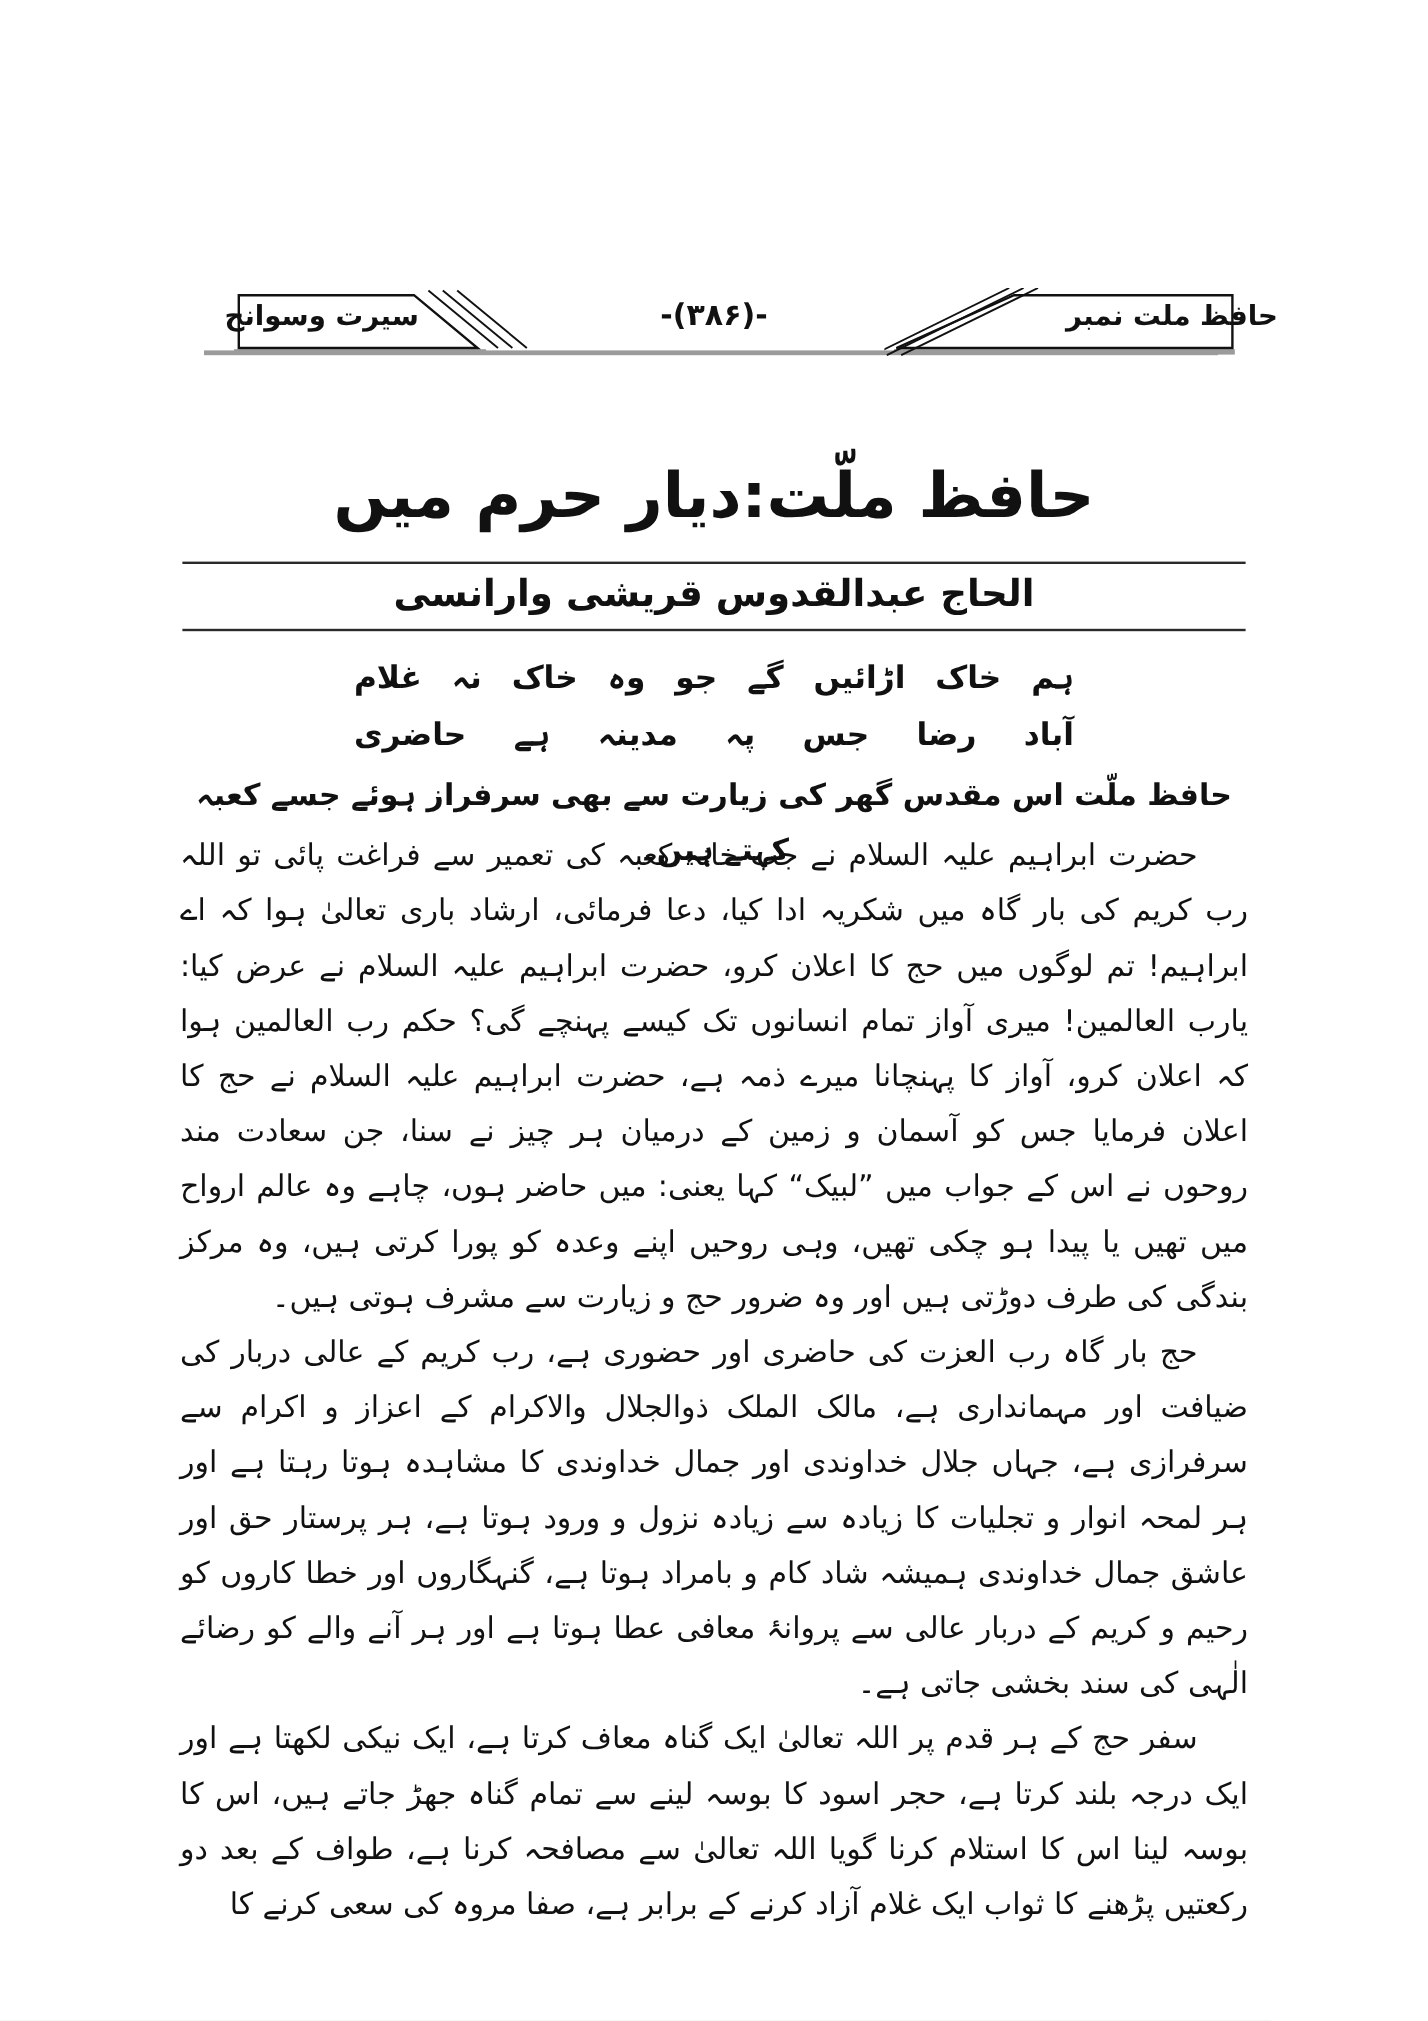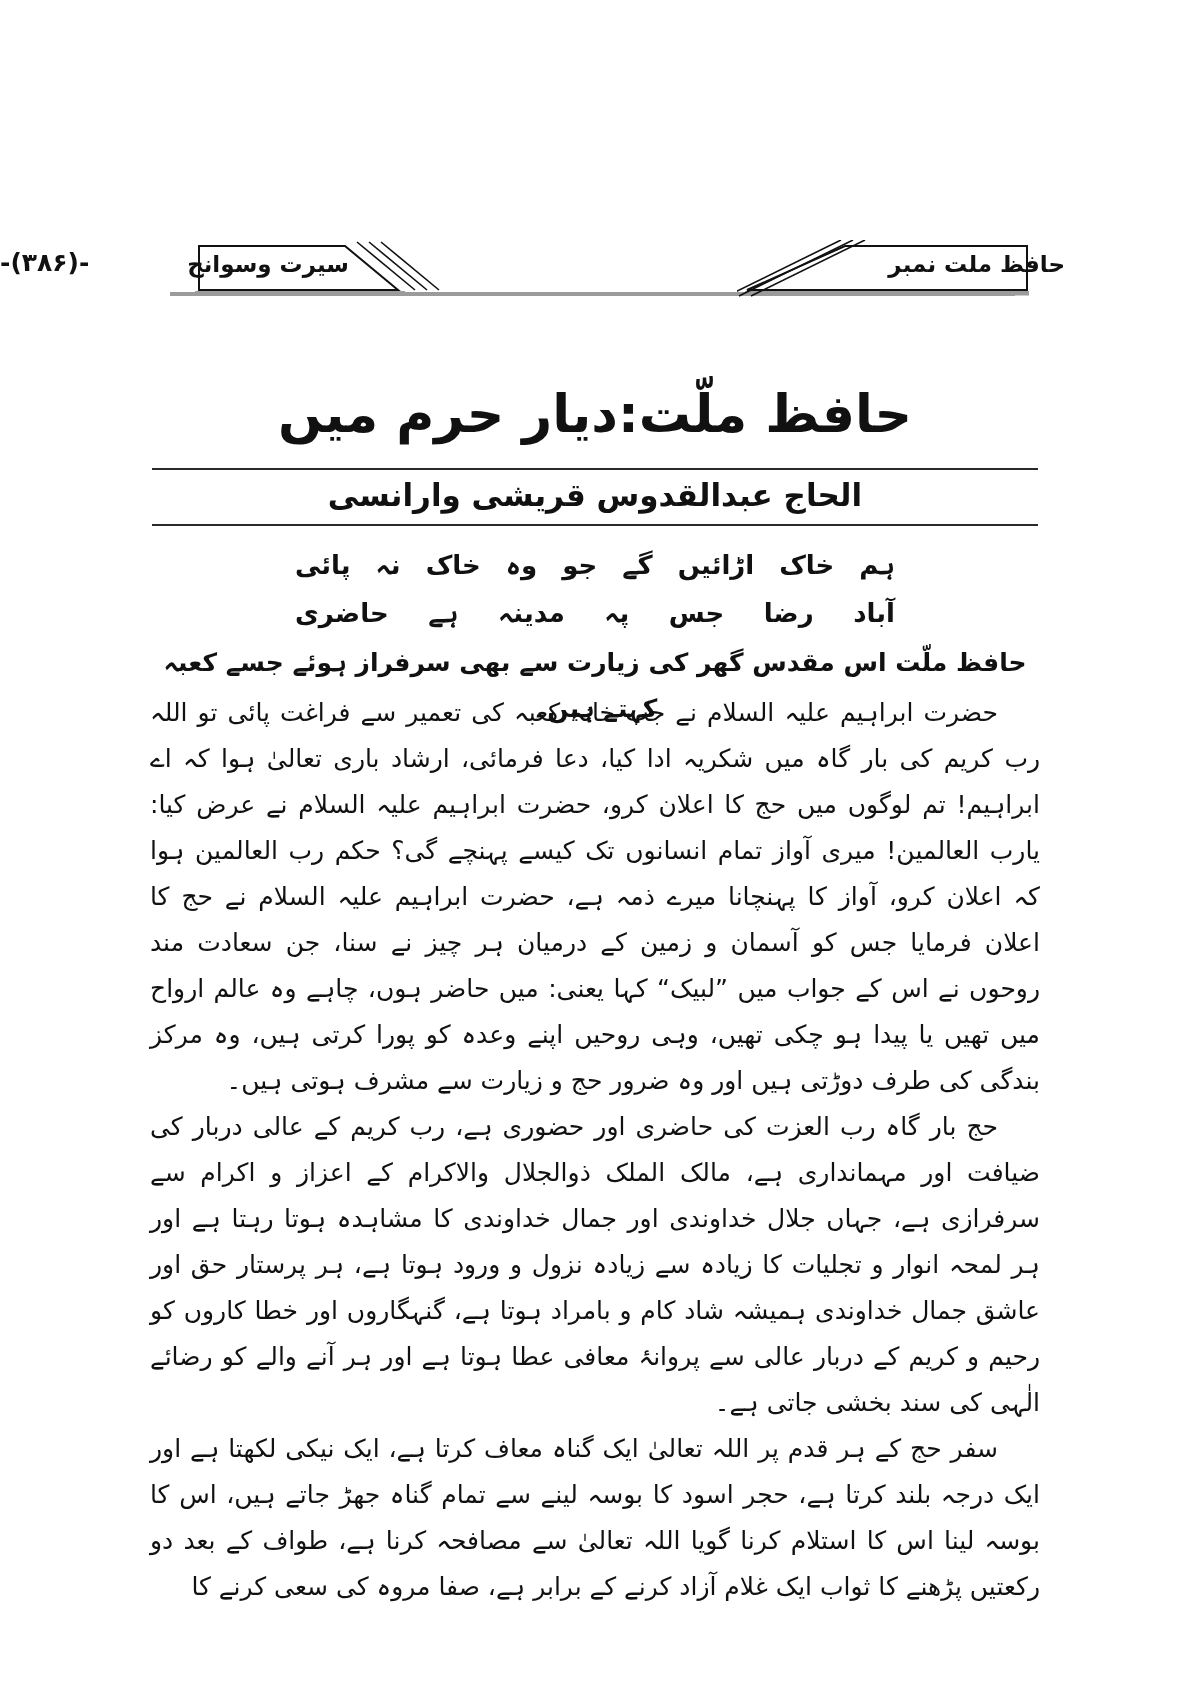--- a/index.html
+++ b/index.html
@@ -24,20 +24,21 @@
   .hdr-box-text{
     position:absolute;top:11px;
     font-size:23px;font-weight:bold;
     text-align:right;direction:rtl;
     white-space:nowrap;
   }
   .hdr-box-left .hdr-box-text{left:8px;width:148px;}
   .hdr-box-right .hdr-box-text{left:112px;width:172px;margin-left:44px;}
   .page-number{
     position:absolute;top:248px;left:0;right:0;
+    text-align:center;
     font-size:25px;font-weight:bold;
     letter-spacing:1px;
   }
   
   .title{
     position:absolute;top:368px;left:0;right:0;margin:16px;
     text-align:center;direction:rtl;
     font-size:52px;font-weight:bold;
   }
   .rule{position:absolute;left:152px;width:886px;background:#2a2a2a;}
@@ -104,21 +105,21 @@
 
   <h1 class="title">حافظ ملّت:دیار حرم میں</h1>
 
   <div class="rule rule-1"></div>
 
   <div class="author">الحاج عبدالقدوس قریشی وارانسی</div>
 
   <div class="rule rule-2"></div>
 
   <div class="poem">
-    <div class="poem-line">ہم خاک اڑائیں گے جو وہ خاک نہ پائی</div>
+    <div class="poem-line">ہم خاک اڑائیں گے جو وہ خاک نہ غلام</div>
     <div class="poem-line">آباد رضا جس پہ مدینہ ہے حاضری</div>
   </div>
 
   <div class="intro">حافظ ملّت اس مقدس گھر کی زیارت سے بھی سرفراز ہوئے جسے کعبہ کہتے ہیں۔</div>
 
   <div class="body-text">
       <p>حضرت ابراہیم علیہ السلام نے جب خانہ کعبہ کی تعمیر سے فراغت پائی تو اللہ رب کریم کی بار گاہ میں شکریہ ادا کیا، دعا فرمائی، ارشاد باری تعالیٰ ہوا کہ اے ابراہیم! تم لوگوں میں حج کا اعلان کرو، حضرت ابراہیم علیہ السلام نے عرض کیا: یارب العالمین! میری آواز تمام انسانوں تک کیسے پہنچے گی؟ حکم رب العالمین ہوا کہ اعلان کرو، آواز کا پہنچانا میرے ذمہ ہے، حضرت ابراہیم علیہ السلام نے حج کا اعلان فرمایا جس کو آسمان و زمین کے درمیان ہر چیز نے سنا، جن سعادت مند روحوں نے اس کے جواب میں ”لبیک“ کہا یعنی: میں حاضر ہوں، چاہے وہ عالم ارواح میں تھیں یا پیدا ہو چکی تھیں، وہی روحیں اپنے وعدہ کو پورا کرتی ہیں، وہ مرکز بندگی کی طرف دوڑتی ہیں اور وہ ضرور حج و زیارت سے مشرف ہوتی ہیں۔</p>
       <p>حج بار گاہ رب العزت کی حاضری اور حضوری ہے، رب کریم کے عالی دربار کی ضیافت اور مہمانداری ہے، مالک الملک ذوالجلال والاکرام کے اعزاز و اکرام سے سرفرازی ہے، جہاں جلال خداوندی اور جمال خداوندی کا مشاہدہ ہوتا رہتا ہے اور ہر لمحہ انوار و تجلیات کا زیادہ سے زیادہ نزول و ورود ہوتا ہے، ہر پرستار حق اور عاشق جمال خداوندی ہمیشہ شاد کام و بامراد ہوتا ہے، گنہگاروں اور خطا کاروں کو رحیم و کریم کے دربار عالی سے پروانۂ معافی عطا ہوتا ہے اور ہر آنے والے کو رضائے الٰہی کی سند بخشی جاتی ہے۔</p>
       <p>سفر حج کے ہر قدم پر اللہ تعالیٰ ایک گناہ معاف کرتا ہے، ایک نیکی لکھتا ہے اور ایک درجہ بلند کرتا ہے، حجر اسود کا بوسہ لینے سے تمام گناہ جھڑ جاتے ہیں، اس کا بوسہ لینا اس کا استلام کرنا گویا اللہ تعالیٰ سے مصافحہ کرنا ہے، طواف کے بعد دو رکعتیں پڑھنے کا ثواب ایک غلام آزاد کرنے کے برابر ہے، صفا مروہ کی سعی کرنے کا</p>
     </div>

